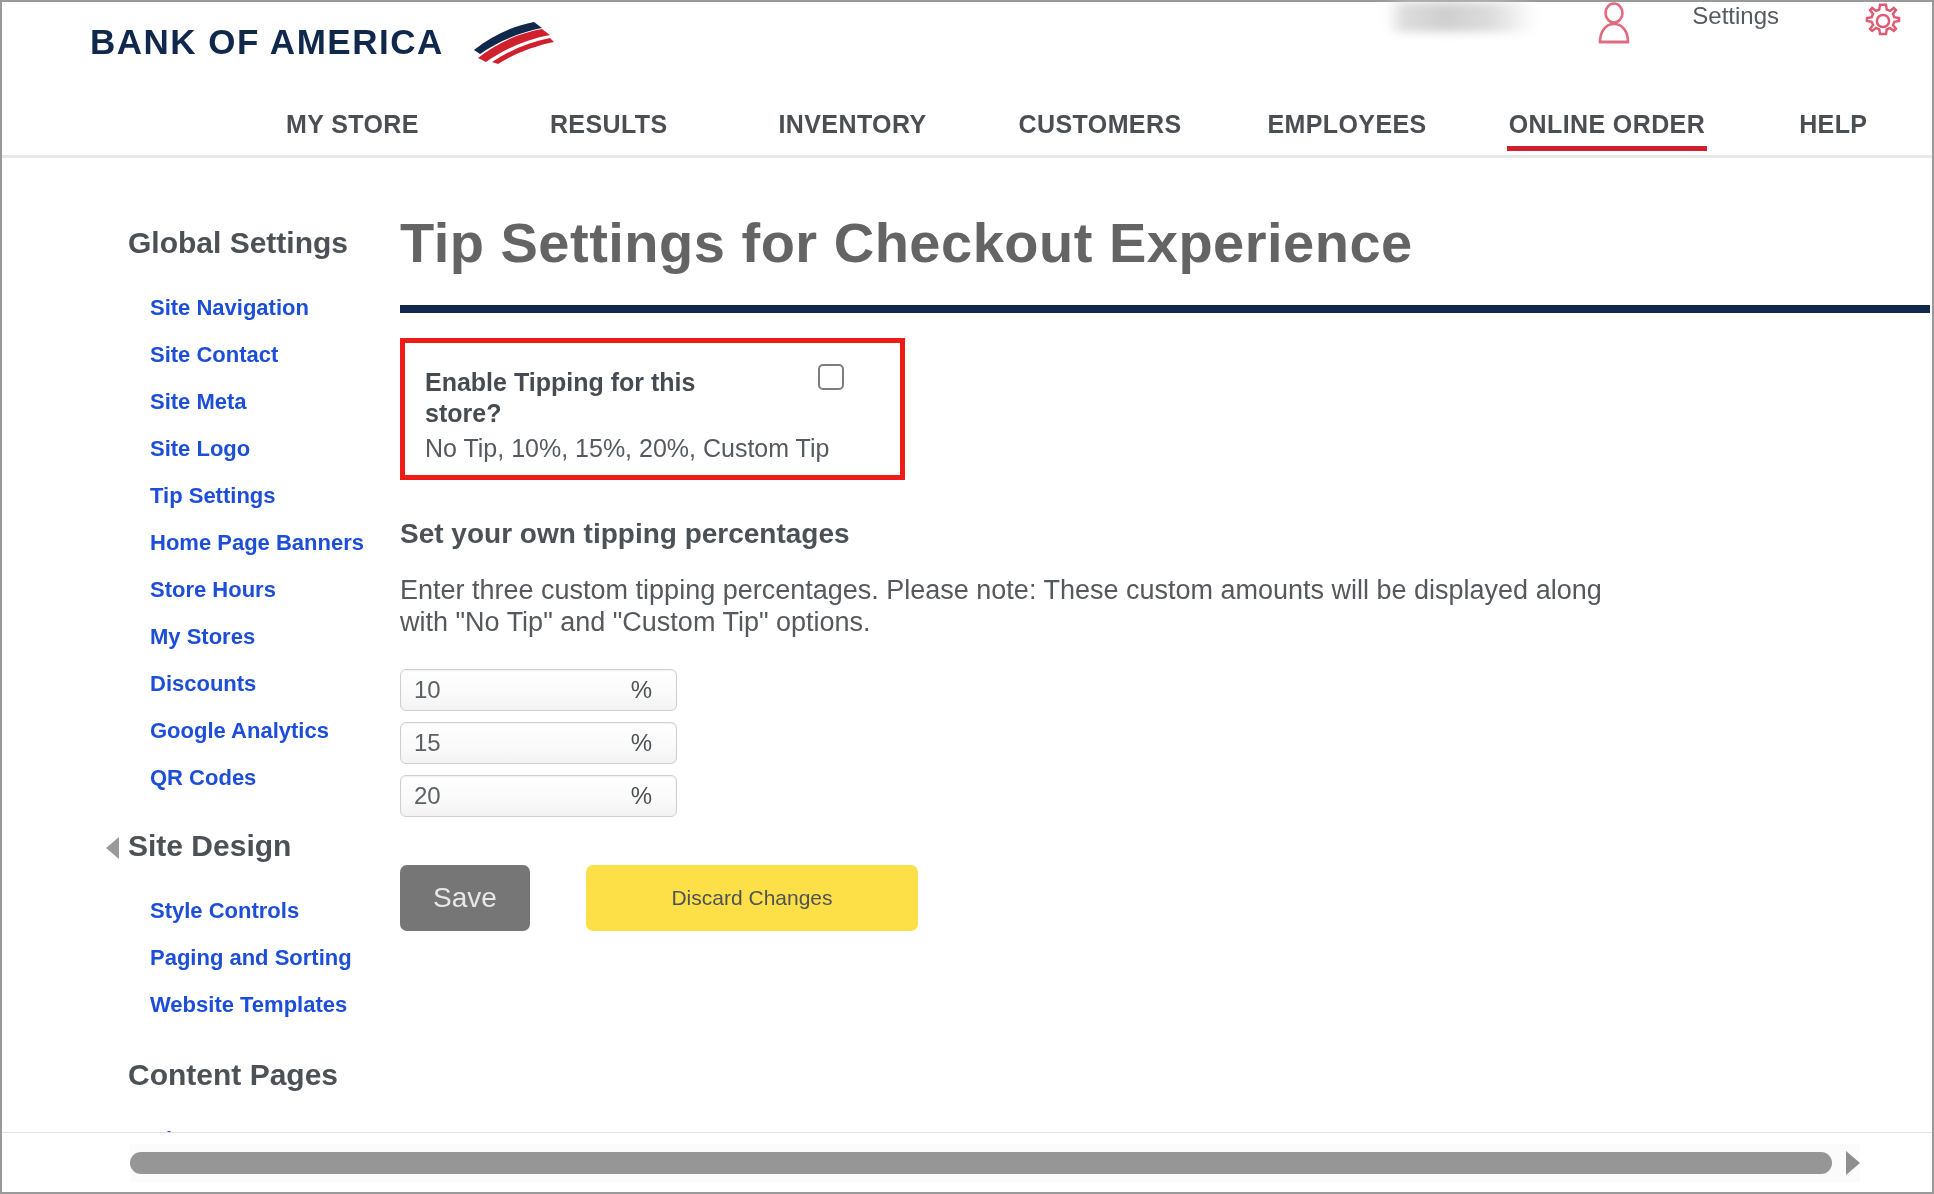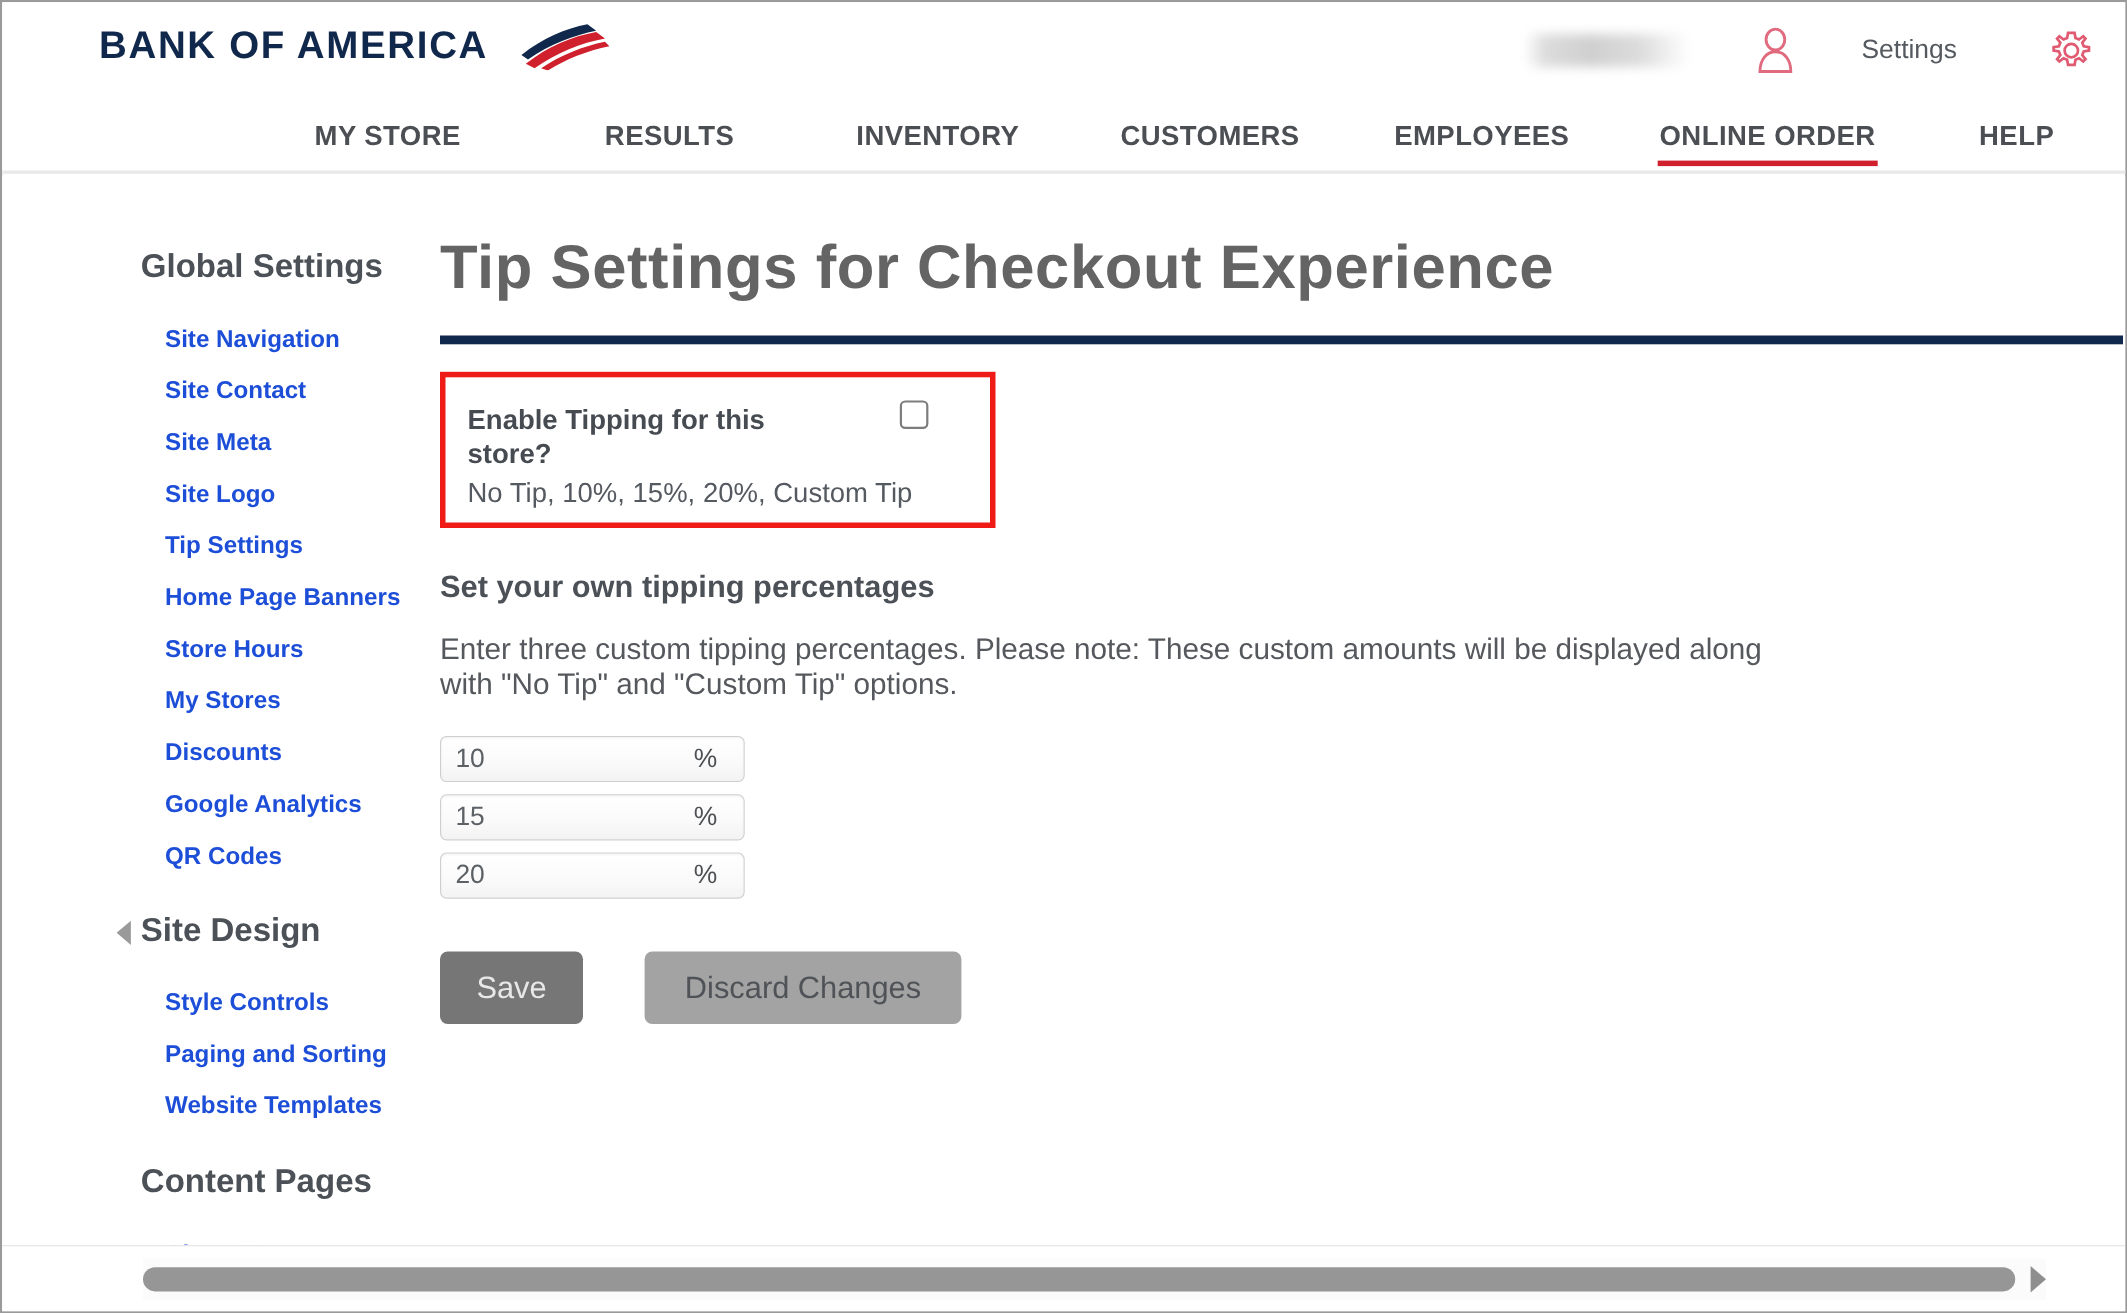--- a/index.html
+++ b/index.html
@@ -40,21 +40,20 @@
     color: #10284b;
     white-space: nowrap;
   }
   .flag-icon { width: 88px; height: 44px; display: block; }
 
   .topbar-right {
     position: absolute;
     right: 0; top: 0;
     height: 88px;
     display: flex;
-    align-items: center;
     gap: 0;
   }
   .user-blur {
     width: 150px; height: 30px;
     margin-right: 60px;
     background: linear-gradient(90deg,
         rgba(222,222,222,0) 0%,
         rgba(214,214,214,.85) 12%,
         rgba(205,205,205,.95) 40%,
         rgba(214,214,214,.85) 70%,
@@ -256,24 +255,24 @@
     cursor: pointer;
     white-space: nowrap;
   }
   .btn-save {
     width: 130px; height: 66px;
     background: #767676;
     color: #e8e8e8;
     font-size: 28px;
   }
   .btn-discard {
-    width: 288px; height: 66px;
-    background: #a3a3a3;
+    width: 332px; height: 66px;
+    background: #fde047;
     color: #4f5358;
-    font-size: 28px;
+    font-size: 21px;
   }
 
   
   .hscroll {
     position: absolute;
     left: 0; bottom: 0;
     width: 1930px; height: 60px;
     background: #ffffff;
     border-top: 1px solid #e3e3e3;
     display: flex;

